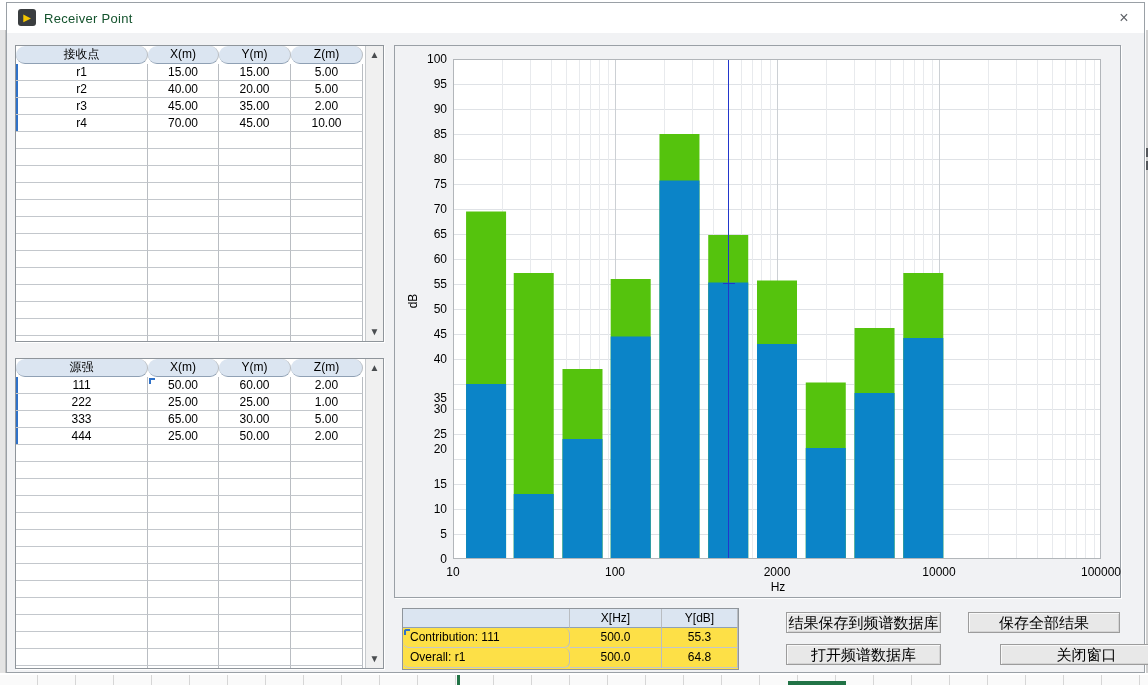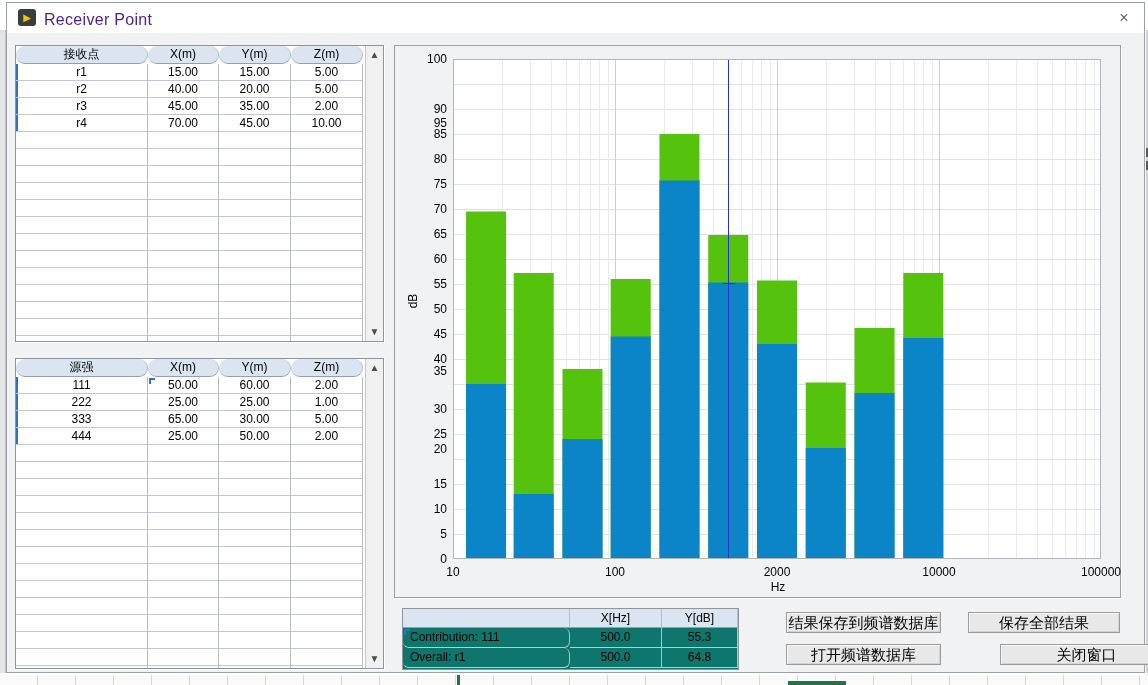--- a/index.html
+++ b/index.html
@@ -5,21 +5,21 @@
   * { margin:0; padding:0; box-sizing:border-box; }
   html,body { width:1148px; height:685px; background:#ffffff; font-family:"Liberation Sans", sans-serif; position:relative; overflow:hidden; }
 
   .window { position:absolute; left:6px; top:2px; width:1139px; height:671px;
             background:#f1f2f4; border:1px solid #9aa0a6; }
 
   
   .titlebar { position:absolute; left:0; top:0; right:0; height:30px; background:#ffffff; }
   .vi-icon { position:absolute; left:11px; top:6px; width:18px; height:17px; background:#3a3d3f;
              border-radius:3px; color:#f6c700; font-size:10px; line-height:17px; text-align:center; }
-  .title-text { position:absolute; left:37px; top:8px; font-size:16px; color:#4c1d95; letter-spacing:.3px; }
+  .title-text { position:absolute; left:37px; top:8px; font-size:13px; color:#14532d; letter-spacing:.3px; }
   .close-btn { position:absolute; right:10px; top:5px; width:20px; height:20px; color:#5f6368;
                font-size:16px; line-height:20px; text-align:center; cursor:default; }
 
   
   .table-panel { position:absolute; background:#ffffff; border:1px solid #8f959b;
                  box-shadow:1px 1px 0 #ffffff; overflow:hidden; }
   #receiver-panel { left:8px; top:42px; width:369px; height:297px; }
   #source-panel   { left:8px; top:355px; width:369px; height:311px; }
   .tbl { position:absolute; left:0; top:0; right:18px; bottom:0; overflow:hidden; background:#fff; }
   .trow { display:grid; grid-template-columns:132px 71px 72px 72px; height:17px; }
@@ -47,21 +47,21 @@
   .axis-name-x { position:absolute; left:338px; top:534px; width:90px; text-align:center;
                  font-size:12px; color:#000; }
   #legend { position:absolute; left:529px; top:18px; width:172px; height:45px; background:#ffffff;
             border:1px solid #9aa0a6; }
   .legend-row { position:relative; height:22px; display:flex; align-items:center; padding:0 5px 0 8px; }
   .legend-row + .legend-row { border-top:1px solid #d4d7da; }
   .legend-label { flex:1; font-size:12px; color:#000; white-space:nowrap; }
 
   
   #info-panel { position:absolute; left:395px; top:605px; width:337px; height:62px;
-                background:#0f766e; border:1px solid #8f959b; overflow:hidden; }
+                background:#fde047; border:1px solid #8f959b; overflow:hidden; }
   .irow { display:grid; grid-template-columns:167px 92px 76px; height:20px; }
   .irow.hdr { height:19px; }
   .icell { position:relative; border-right:1px solid #b9bdc2; border-bottom:1px solid #c3c7cc;
            font-size:12px; text-align:center; line-height:19px; overflow:hidden; }
   .irow.hdr .icell { background:#dbe5f1; border-bottom:1px solid #8fa0b4; line-height:18px; }
   .icell.lft { text-align:left; padding-left:7px;border-radius:6px; }
 
   
   .btn { position:absolute; height:21px; background:#e8e8e8; border:1px solid #9c9c9c;
          box-shadow:inset 1px 1px 0 #f8f8f8, inset -1px -1px 0 #d4d4d4;
@@ -445,33 +445,33 @@
         <line x1="269.5" y1="224" x2="281.5" y2="224" stroke="#2236cc" shape-rendering="crispEdges"></line>
         <rect x="0.5" y="0.5" width="647" height="499" fill="none" stroke="#b2b6ba"></rect>
       </svg>
       <div class="ylab" style="left: 18px; top: 506px;">0</div>
       <div class="ylab" style="left: 18px; top: 481px;">5</div>
       <div class="ylab" style="left: 18px; top: 456px;">10</div>
       <div class="ylab" style="left: 18px; top: 431px;">15</div>
       <div class="ylab" style="left: 18px; top: 396px;">20</div>
       <div class="ylab" style="left: 18px; top: 381px;">25</div>
       <div class="ylab" style="left: 18px; top: 356px;">30</div>
-      <div class="ylab" style="left: 18px; top: 318px;">35</div>
+      <div class="ylab" style="left: 18px; top: 345px;">35</div>
       <div class="ylab" style="left: 18px; top: 306px;">40</div>
       <div class="ylab" style="left: 18px; top: 281px;">45</div>
       <div class="ylab" style="left: 18px; top: 256px;">50</div>
       <div class="ylab" style="left: 18px; top: 231px;">55</div>
       <div class="ylab" style="left: 18px; top: 206px;">60</div>
       <div class="ylab" style="left: 18px; top: 181px;">65</div>
       <div class="ylab" style="left: 18px; top: 156px;">70</div>
       <div class="ylab" style="left: 18px; top: 131px;">75</div>
       <div class="ylab" style="left: 18px; top: 106px;">80</div>
       <div class="ylab" style="left: 18px; top: 81px;">85</div>
       <div class="ylab" style="left: 18px; top: 56px;">90</div>
-      <div class="ylab" style="left: 18px; top: 31px; margin-top: 39px;">95</div>
+      <div class="ylab" style="left: 18px; top: 31px;">95</div>
       <div class="ylab" style="left: 18px; top: 6px;">100</div>
       <div class="xlab" style="left: 13px; top: 519px;">10</div>
       <div class="xlab" style="left: 175px; top: 519px;">100</div>
       <div class="xlab" style="left: 337px; top: 519px;">2000</div>
       <div class="xlab" style="left: 499px; top: 519px;">10000</div>
       <div class="xlab" style="left: 661px; top: 519px;">100000</div>
     </div>
 
   <div id="info-panel">
       <div class="irow hdr">

